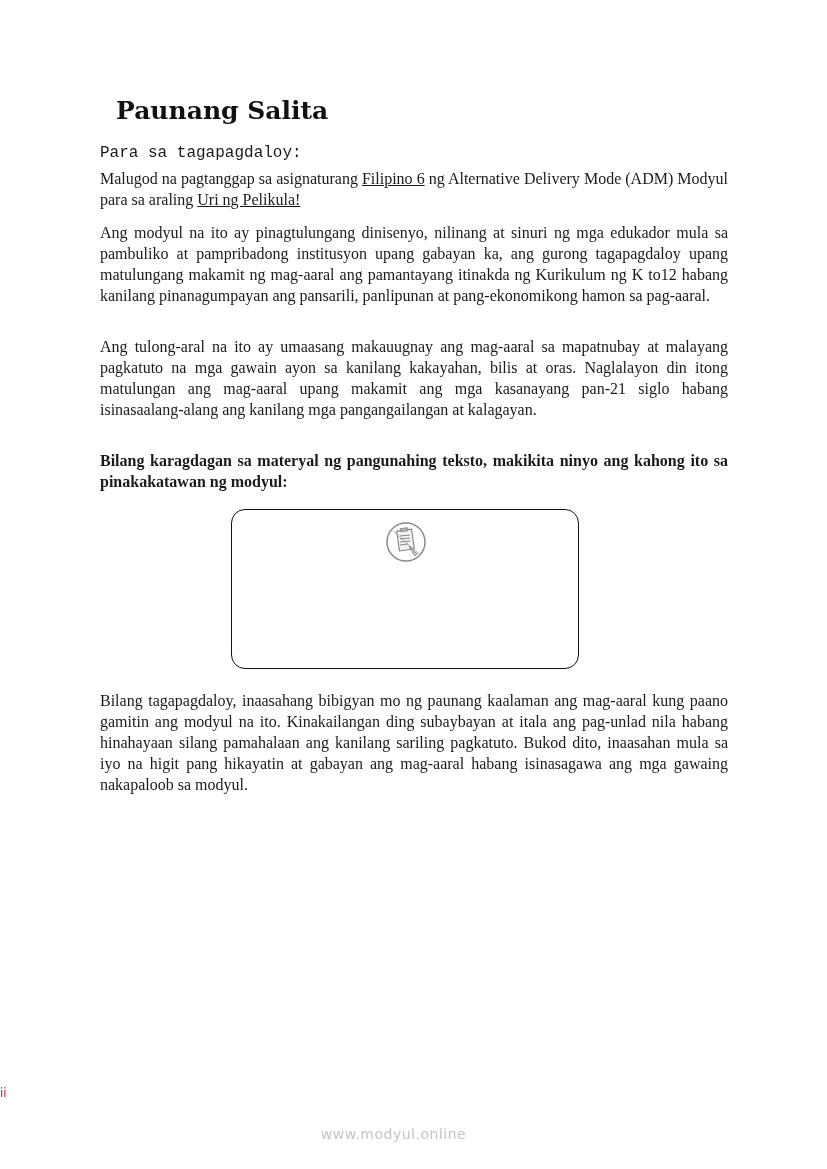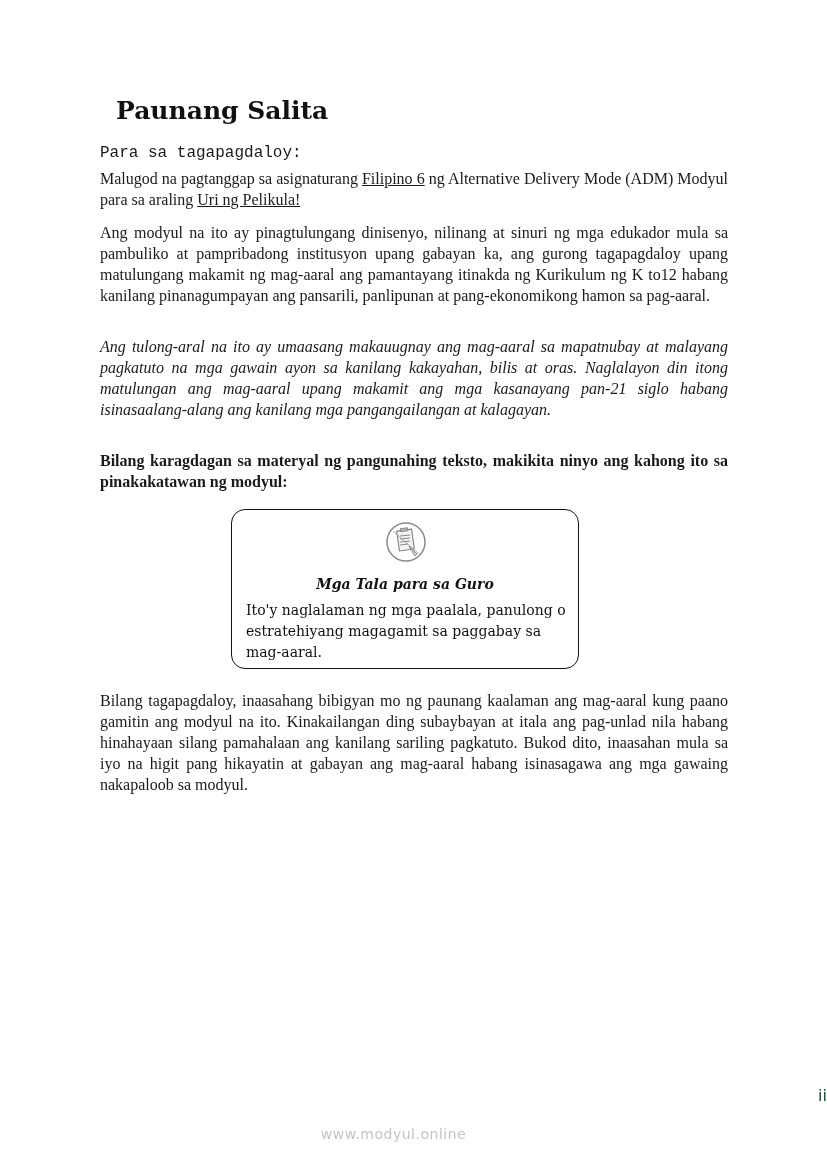--- a/index.html
+++ b/index.html
@@ -4,53 +4,51 @@
 <style>
   html, body { margin: 0; padding: 0; background: #ffffff; }
   body { width: 827px; height: 1169px; position: relative; overflow: hidden; font-family: "DejaVu Serif", serif; color: #111; }
   .title { position: absolute; left: 100px; top: 80px; font-size: 25px; font-weight: bold; letter-spacing: 0px; margin: 16px; }
   .para { position: absolute; left: 100px; width: 628px; font-family: "Liberation Serif", serif; font-size: 16px; line-height: 21px; text-align: justify; margin: 0; color: #1a1a1a; }
   .para u { text-decoration: underline; }
   .box { position: absolute; left: 231px; top: 509px; width: 348px; height: 160px; border: 1.6px solid #111; border-radius: 14px; box-sizing: border-box; }
   .box-icon { position: absolute; left: 153px; top: 11px; width: 42px; height: 42px; }
   .box-title { position: absolute; left: 0; width: 100%; top: 66px; text-align: center; font-family: "DejaVu Serif", serif; font-size: 14px; font-weight: bold; font-style: italic; }
   .box-body { position: absolute; left: 14px; width: 322px; top: 90px; font-family: "DejaVu Serif", serif; font-size: 14px; line-height: 21px; }
-  .page-num { position: absolute; left: 0; width: 827px; top: 1086px; text-align: right; font-family: "DejaVu Sans", sans-serif; font-size: 16px; color: #14532d; }
+  .page-num { position: absolute; left: 0; width: 827px; top: 1086px; text-align: left; font-family: "DejaVu Sans", sans-serif; font-size: 12px; color: #be185d; }
   .watermark { position: absolute; left: 0; width: 787px; top: 1126px; text-align: center; font-family: "DejaVu Sans", sans-serif; font-size: 14px; color: #c4c4c4; letter-spacing: 0.5px; }
 </style>
 </head>
 <body>
 
 <h1 class="title">Paunang Salita</h1>
 
 <p class="para" style="top:143px;font-family:Liberation Mono, monospace;">Para sa tagapagdaloy:</p>
 
 <p class="para" style="top:168px;"><span>Malugod na pagtanggap sa asignaturang </span><u>Filipino 6</u><span> ng Alternative Delivery Mode (ADM) Modyul para sa araling </span><u>Uri ng Pelikula!</u></p>
 
 <p class="para" style="top:222px;">Ang modyul na ito ay pinagtulungang dinisenyo, nilinang at sinuri ng mga edukador mula sa pambuliko at pampribadong institusyon upang gabayan ka, ang gurong tagapagdaloy upang matulungang makamit ng mag-aaral ang pamantayang itinakda ng Kurikulum ng K to12 habang kanilang pinanagumpayan ang pansarili, panlipunan at pang-ekonomikong hamon sa pag-aaral.</p>
 
-<p class="para" style="top:336px;font-style:italic;">Ang tulong-aral na ito ay umaasang makauugnay ang mag-aaral sa mapatnubay at malayang pagkatuto na mga gawain ayon sa kanilang kakayahan, bilis at oras. Naglalayon din itong matulungan ang mag-aaral upang makamit ang mga kasanayang pan-21 siglo habang isinasaalang-alang ang kanilang mga pangangailangan at kalagayan.</p>
+<p class="para" style="top:336px;">Ang tulong-aral na ito ay umaasang makauugnay ang mag-aaral sa mapatnubay at malayang pagkatuto na mga gawain ayon sa kanilang kakayahan, bilis at oras. Naglalayon din itong matulungan ang mag-aaral upang makamit ang mga kasanayang pan-21 siglo habang isinasaalang-alang ang kanilang mga pangangailangan at kalagayan.</p>
 
 <p class="para" style="top:450px;font-weight:bold;">Bilang karagdagan sa materyal ng pangunahing teksto, makikita ninyo ang kahong ito sa pinakakatawan ng modyul:</p>
 
 <div class="box">
   <div class="box-icon">
     <svg width="42" height="42" viewBox="0 0 42 42">
       <circle cx="21" cy="21" r="19" fill="none" stroke="#8a8a8a" stroke-width="1.5"></circle>
       <rect x="13" y="9" width="15" height="20" fill="#f2f2f2" stroke="#777" stroke-width="1" transform="rotate(-8 21 19)"></rect>
       <rect x="17" y="7" width="7" height="3" fill="#bbb" stroke="#777" stroke-width="0.8" transform="rotate(-8 21 19)"></rect>
       <line x1="15" y1="15" x2="25" y2="14" stroke="#888" stroke-width="1"></line>
       <line x1="15" y1="18" x2="25" y2="17" stroke="#888" stroke-width="1"></line>
       <line x1="15" y1="21" x2="25" y2="20" stroke="#888" stroke-width="1"></line>
       <line x1="15" y1="24" x2="23" y2="23" stroke="#888" stroke-width="1"></line>
       <path d="M24 25 L32 33 L30 35 L26 29 Z" fill="#ccc" stroke="#777" stroke-width="0.8"></path>
       <line x1="8" y1="10" x2="34" y2="33" stroke="#999" stroke-width="0.8"></line>
     </svg>
   </div>
-  <div class="box-title">Mga Tala para sa Guro</div>
-  <div class="box-body">Ito'y naglalaman ng mga paalala, panulong o estratehiyang magagamit sa paggabay sa mag-aaral.</div>
 </div>
 
 <p class="para" style="top:690px;">Bilang tagapagdaloy, inaasahang bibigyan mo ng paunang kaalaman ang mag-aaral kung paano gamitin ang modyul na ito. Kinakailangan ding subaybayan at itala ang pag-unlad nila habang hinahayaan silang pamahalaan ang kanilang sariling pagkatuto. Bukod dito, inaasahan mula sa iyo na higit pang hikayatin at gabayan ang mag-aaral habang isinasagawa ang mga gawaing nakapaloob sa modyul.</p>
 
 <div class="page-num">ii</div>
 
 <div class="watermark">www.modyul.online</div>
 
 </body></html>

